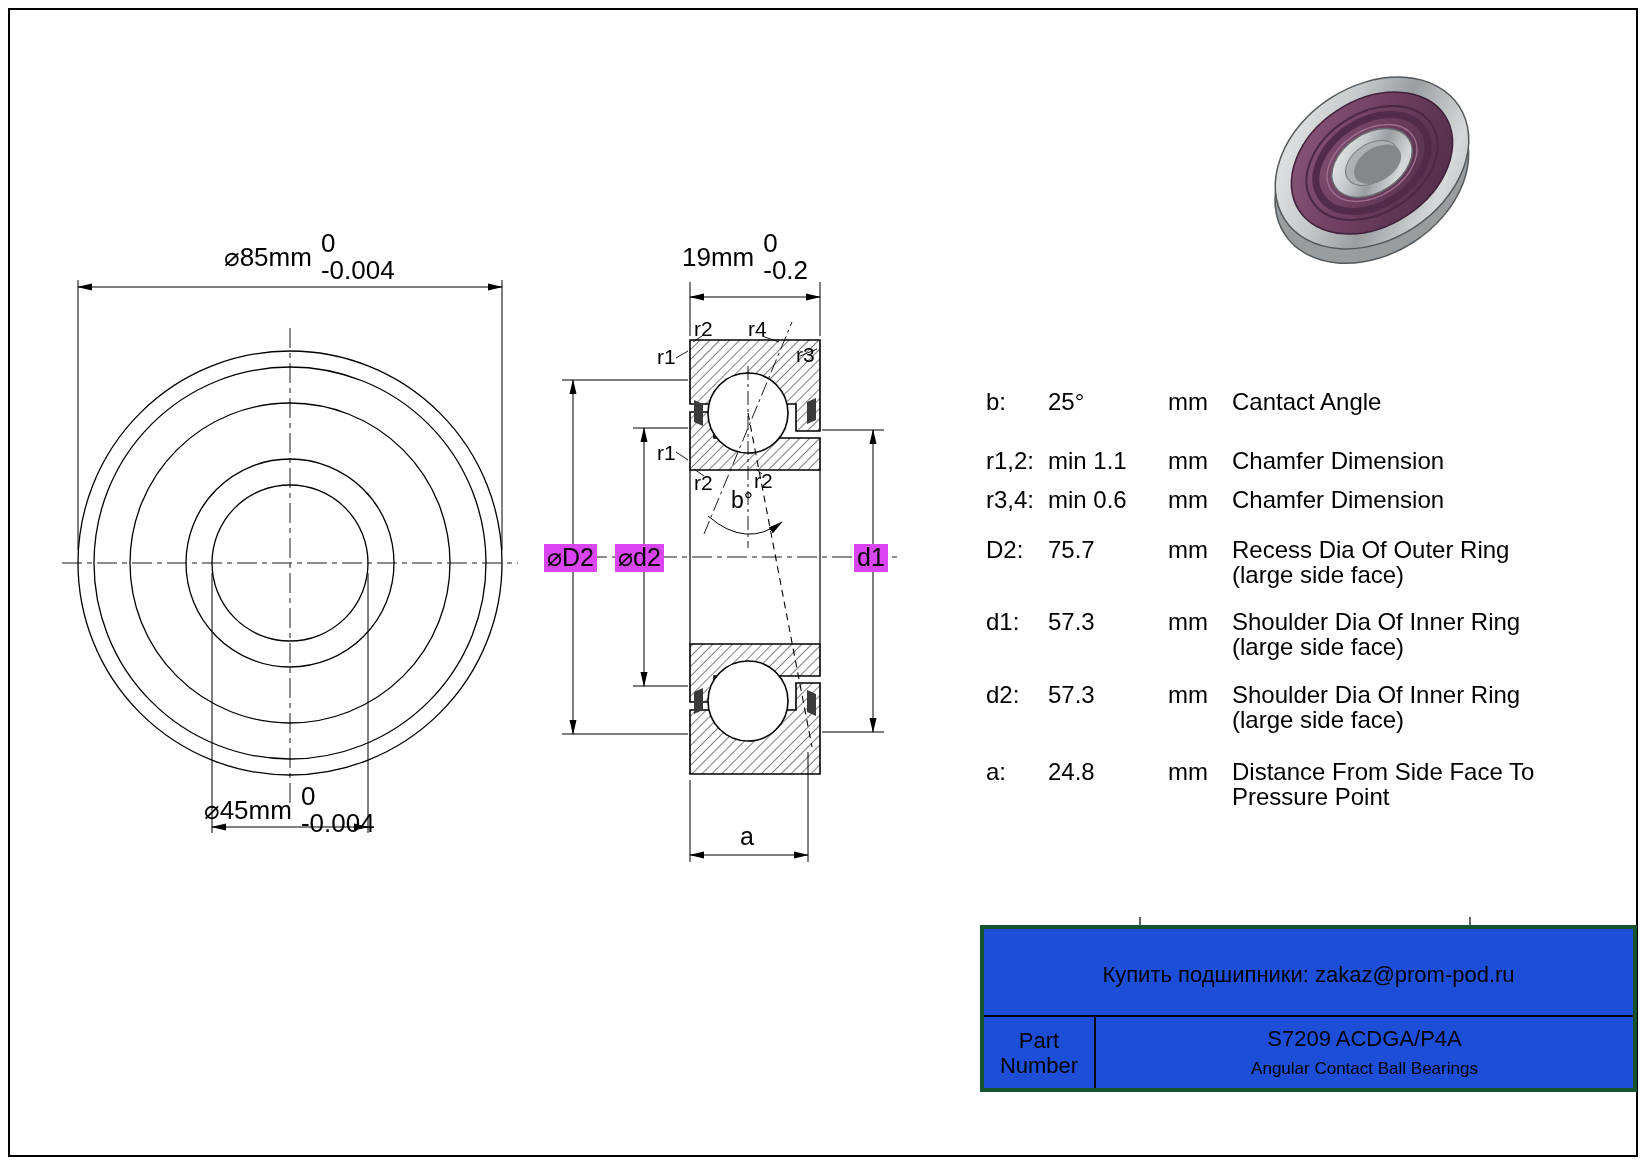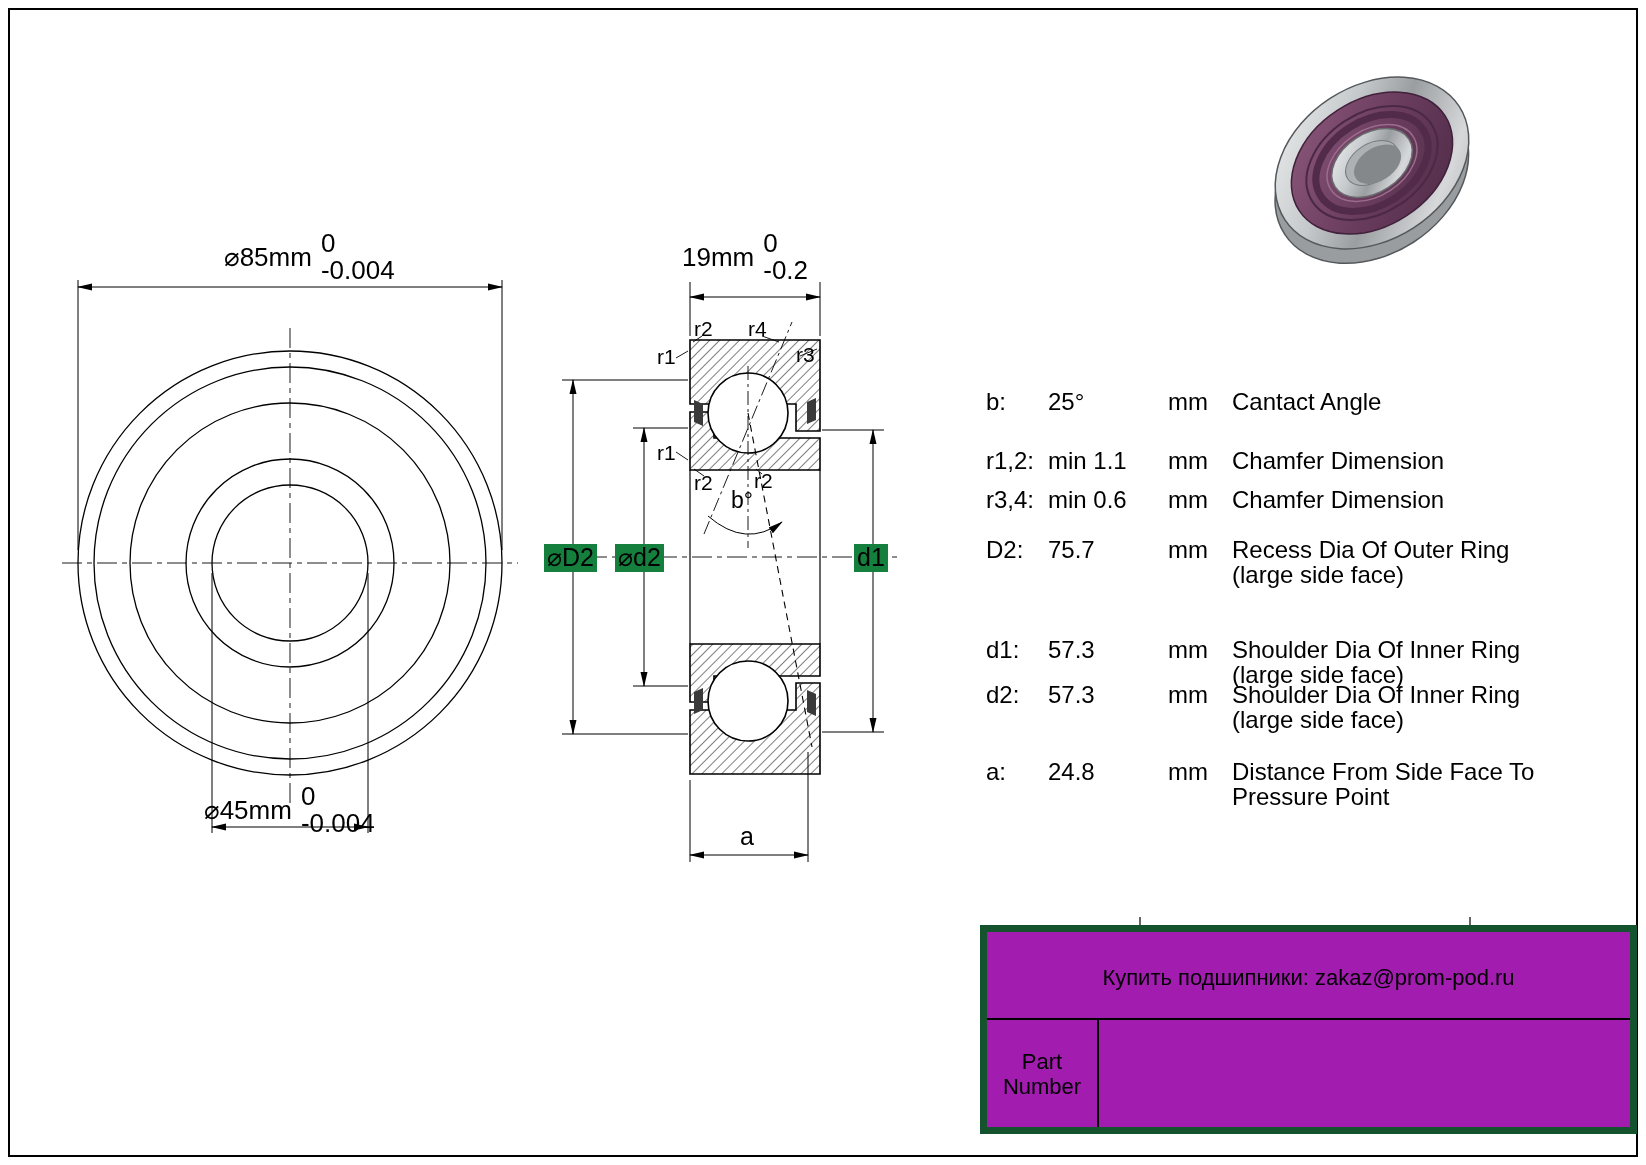--- a/index.html
+++ b/index.html
@@ -5,31 +5,31 @@
   html,body{margin:0;padding:0;background:#ffffff;}
   .page{position:relative;width:1646px;height:1165px;background:#fff;color:#000;
         font-family:"Liberation Sans","DejaVu Sans",sans-serif;overflow:hidden;}
   .art{position:absolute;left:0;top:0;width:1646px;height:1165px;}
 
   .dimlabel{position:absolute;display:flex;align-items:center;font-size:26px;line-height:1.04;white-space:nowrap;}
   .tolstack{display:inline-flex;flex-direction:column;align-items:flex-start;margin-left:9px;}
 
   .rlbl{position:absolute;font-size:21px;line-height:1;white-space:nowrap;}
   .anglelbl{position:absolute;font-size:23px;line-height:1;}
-  .axislbl{position:absolute;font-size:25px;line-height:1.1;background:#15803d;text-align:right;padding:0 3px;white-space:nowrap;}
+  .axislbl{position:absolute;font-size:25px;line-height:1.1;background:#d946ef;text-align:right;padding:0 3px;white-space:nowrap;}
   .dima{position:absolute;font-size:25px;line-height:1;}
 
   .specrow{position:absolute;left:986px;display:flex;align-items:flex-start;font-size:24px;line-height:24.5px;}
   .sp-param{width:62px;}
   .sp-val{width:120px;}
   .sp-unit{width:64px;}
   .sp-desc{white-space:pre-line;}
 
-  .titleblock{position:absolute;left:980px;top:925px;width:657px;height:209px;border:7px solid #14532d;
-              box-sizing:border-box;display:flex;flex-direction:column;background:#a21caf;}
+  .titleblock{position:absolute;left:980px;top:925px;width:657px;height:167px;border:4px solid #14532d;
+              box-sizing:border-box;display:flex;flex-direction:column;background:#1d4ed8;}
   .tb-top{height:88px;border-bottom:2px solid #000;box-sizing:border-box;display:flex;align-items:center;
           justify-content:center;font-size:22px;padding-top:6px;}
   .tb-bottom{flex:1;display:flex;}
   .tb-partlabel{width:112px;border-right:2px solid #000;box-sizing:border-box;display:flex;align-items:center;
                 justify-content:center;text-align:center;font-size:22px;line-height:25px;white-space:pre-line;}
   .tb-partinfo{flex:1;display:flex;flex-direction:column;align-items:center;justify-content:center;gap:7px;}
   .tb-pn{font-size:22px;}
   .tb-cat{font-size:17px;}
 </style>
 </head>
@@ -221,21 +221,21 @@
       <span class="sp-unit">mm</span>
       <span class="sp-desc">Chamfer Dimension</span>
     </div>
     <div class="specrow" style="top:538px;">
       <span class="sp-param">D2:</span>
       <span class="sp-val">75.7</span>
       <span class="sp-unit">mm</span>
       <span class="sp-desc">Recess Dia Of Outer Ring
 (large side face)</span>
     </div>
-    <div class="specrow" style="top:638px;">
+    <div class="specrow" style="top:610px;">
       <span class="sp-param">d1:</span>
       <span class="sp-val">57.3</span>
       <span class="sp-unit">mm</span>
       <span class="sp-desc">Shoulder Dia Of Inner Ring
 (large side face)</span>
     </div>
     <div class="specrow" style="top:683px;">
       <span class="sp-param">d2:</span>
       <span class="sp-val">57.3</span>
       <span class="sp-unit">mm</span>
@@ -251,16 +251,20 @@
     </div>
   </div>
 
   <div class="titleblock">
     <div class="tb-top">
       <span>Купить подшипники: zakaz@prom-pod.ru</span>
     </div>
     <div class="tb-bottom">
       <div class="tb-partlabel">Part
 Number</div>
+      <div class="tb-partinfo">
+        <div class="tb-pn">S7209 ACDGA/P4A</div>
+        <div class="tb-cat">Angular Contact Ball Bearings</div>
+      </div>
     </div>
   </div>
 
 </div>
 
 </body></html>

